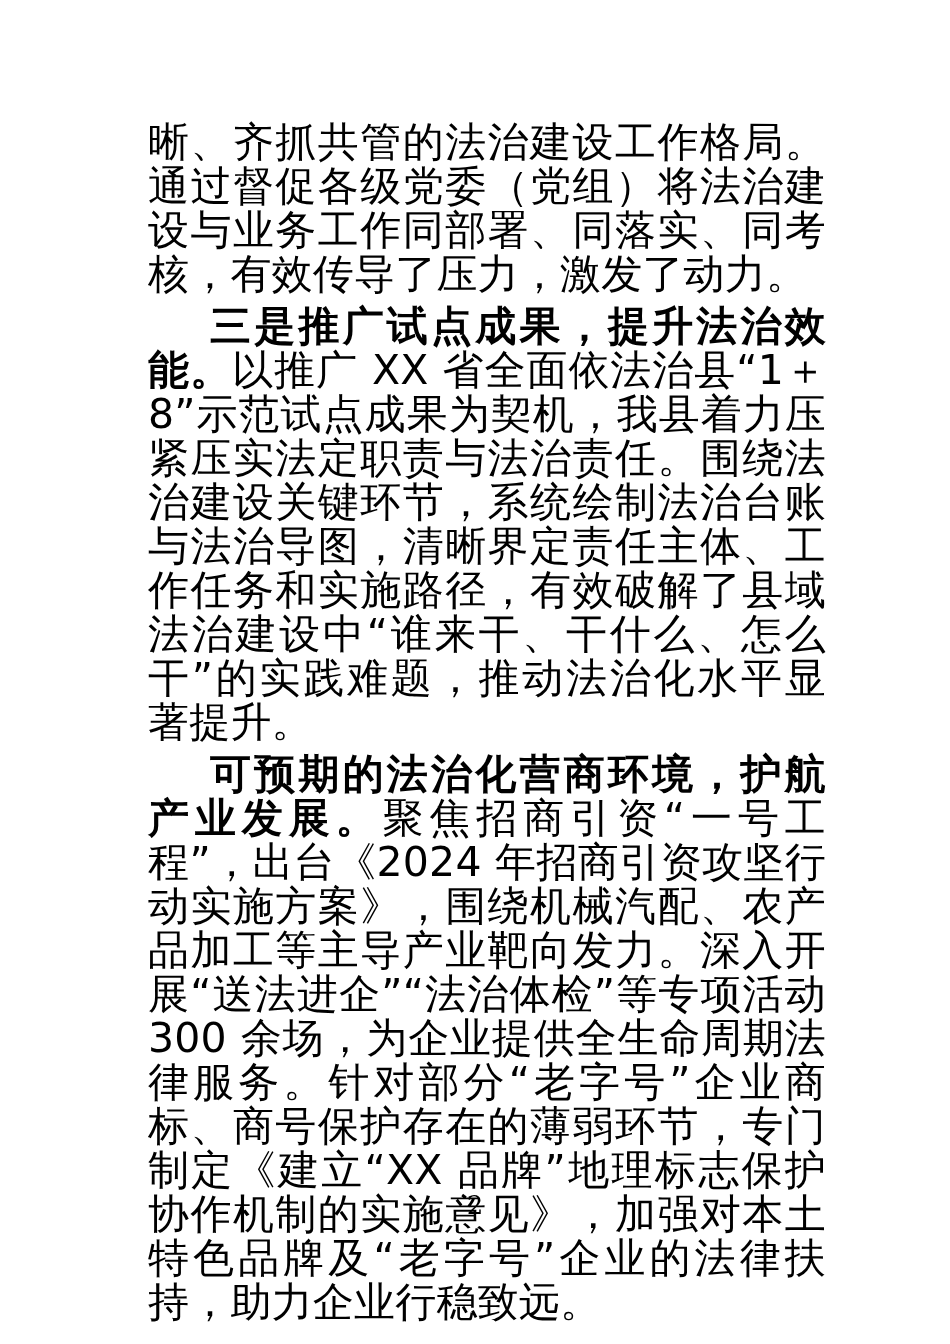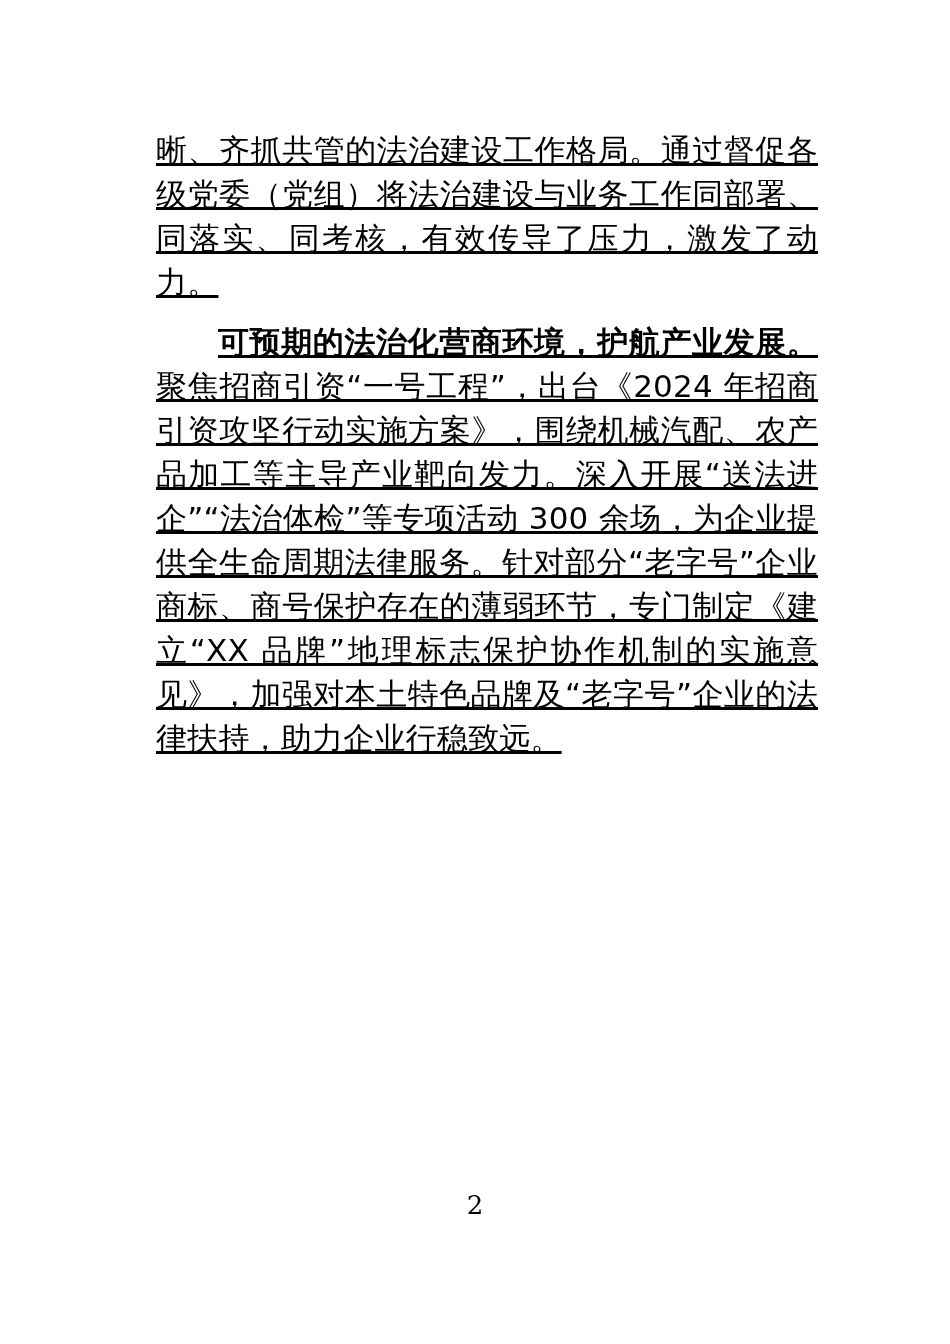--- a/index.html
+++ b/index.html
@@ -19,29 +19,28 @@
     overflow: hidden;
     box-sizing: border-box;
   }
   .text-body {
     position: absolute;
     left: 140px;
     top: 112px;
     width: 694px;
   }
   .para {
-    margin: 16px;
-    font-size: 31px;
+    margin: 8px;
+    font-size: 41px;
     line-height: 44px;
     text-align: justify;
     text-justify: inter-ideograph;
     text-indent: 0;
     letter-spacing: 0.2px;
     font-weight: 400;
-    text-decoration: underline;
   }
   .para.indent {
     text-indent: 62px;
   }
   .para.heading {
     font-weight: 700;
     text-indent: 62px;
   }
   .b {
     font-weight: 700;
@@ -58,18 +57,19 @@
     color: #000000;
   }
 </style>
 </head>
 <body>
 
 <div class="page">
 
   <div class="text-body">
       <p class="para"><span>晰、齐抓共管的法治建设工作格局。通过督促各级党委（党组）将法治建设与业务工作同部署、同落实、同考核，有效传导了压力，激发了动力。</span></p>
+      <p class="para indent"><span class="b">三是推广试点成果，提升法治效能。</span><span>以推广 XX 省全面依法治县“1＋8”示范试点成果为契机，我县着力压紧压实法定职责与法治责任。围绕法治建设关键环节，系统绘制法治台账与法治导图，清晰界定责任主体、工作任务和实施路径，有效破解了县域法治建设中“谁来干、干什么、怎么干”的实践难题，推动法治化水平显著提升。</span></p>
       <p class="para indent"><span class="b">可预期的法治化营商环境，护航产业发展。</span><span>聚焦招商引资“一号工程”，出台《2024 年招商引资攻坚行动实施方案》，围绕机械汽配、农产品加工等主导产业靶向发力。深入开展“送法进企”“法治体检”等专项活动 300 余场，为企业提供全生命周期法律服务。针对部分“老字号”企业商标、商号保护存在的薄弱环节，专门制定《建立“XX 品牌”地理标志保护协作机制的实施意见》，加强对本土特色品牌及“老字号”企业的法律扶持，助力企业行稳致远。</span></p>
     </div>
 
   <div class="page-number">2</div>
 
 </div>
 
 </body></html>

